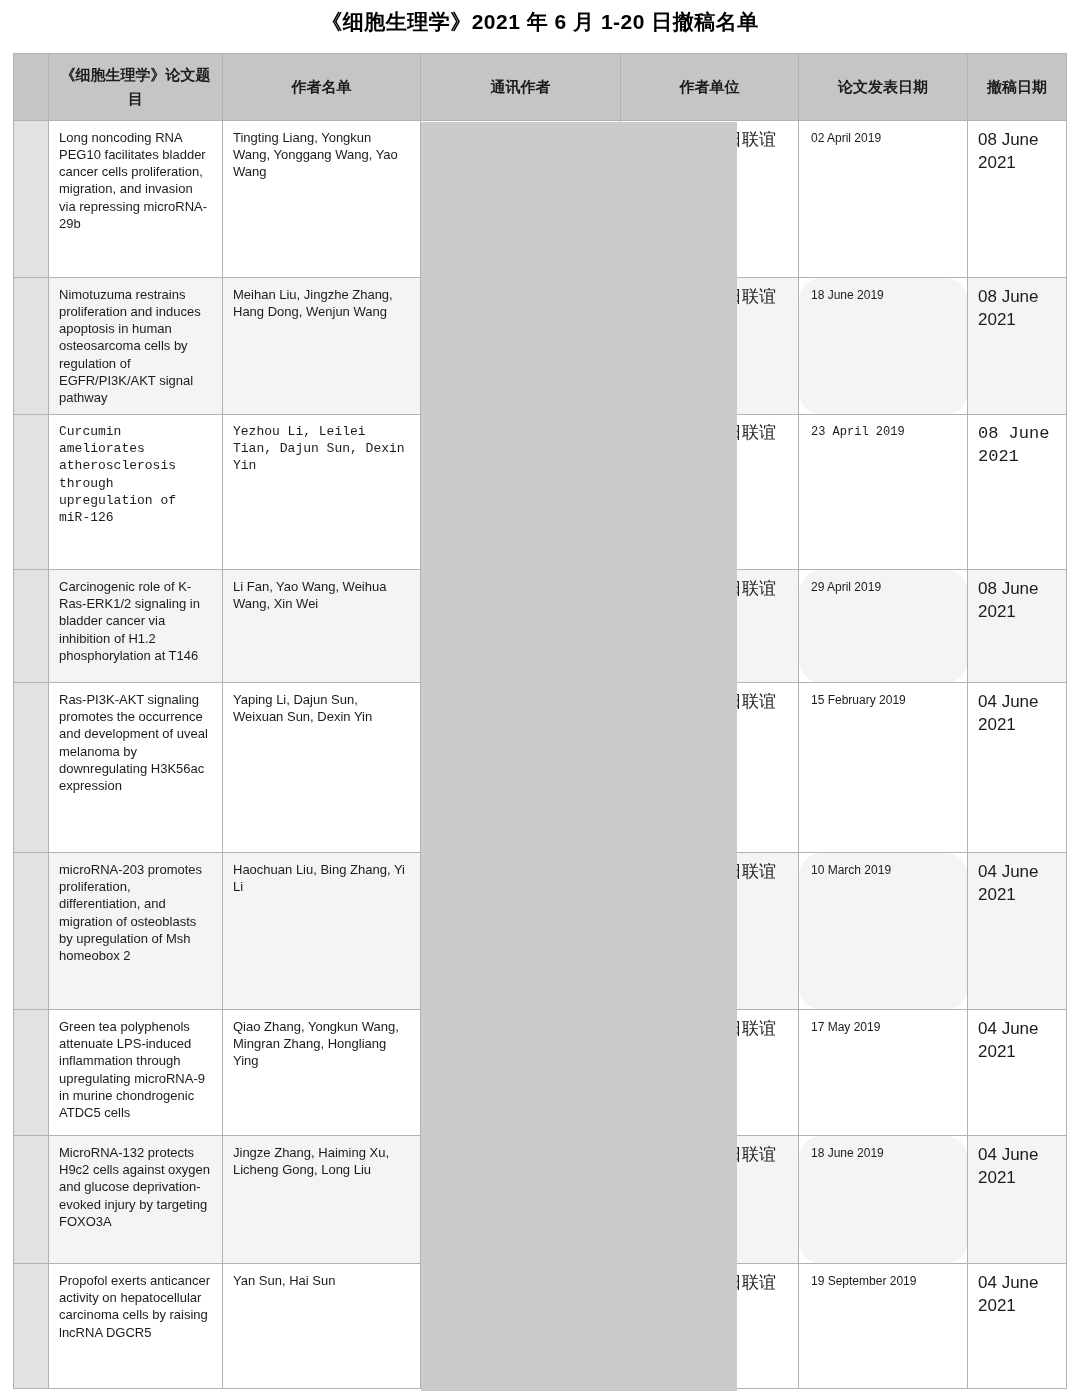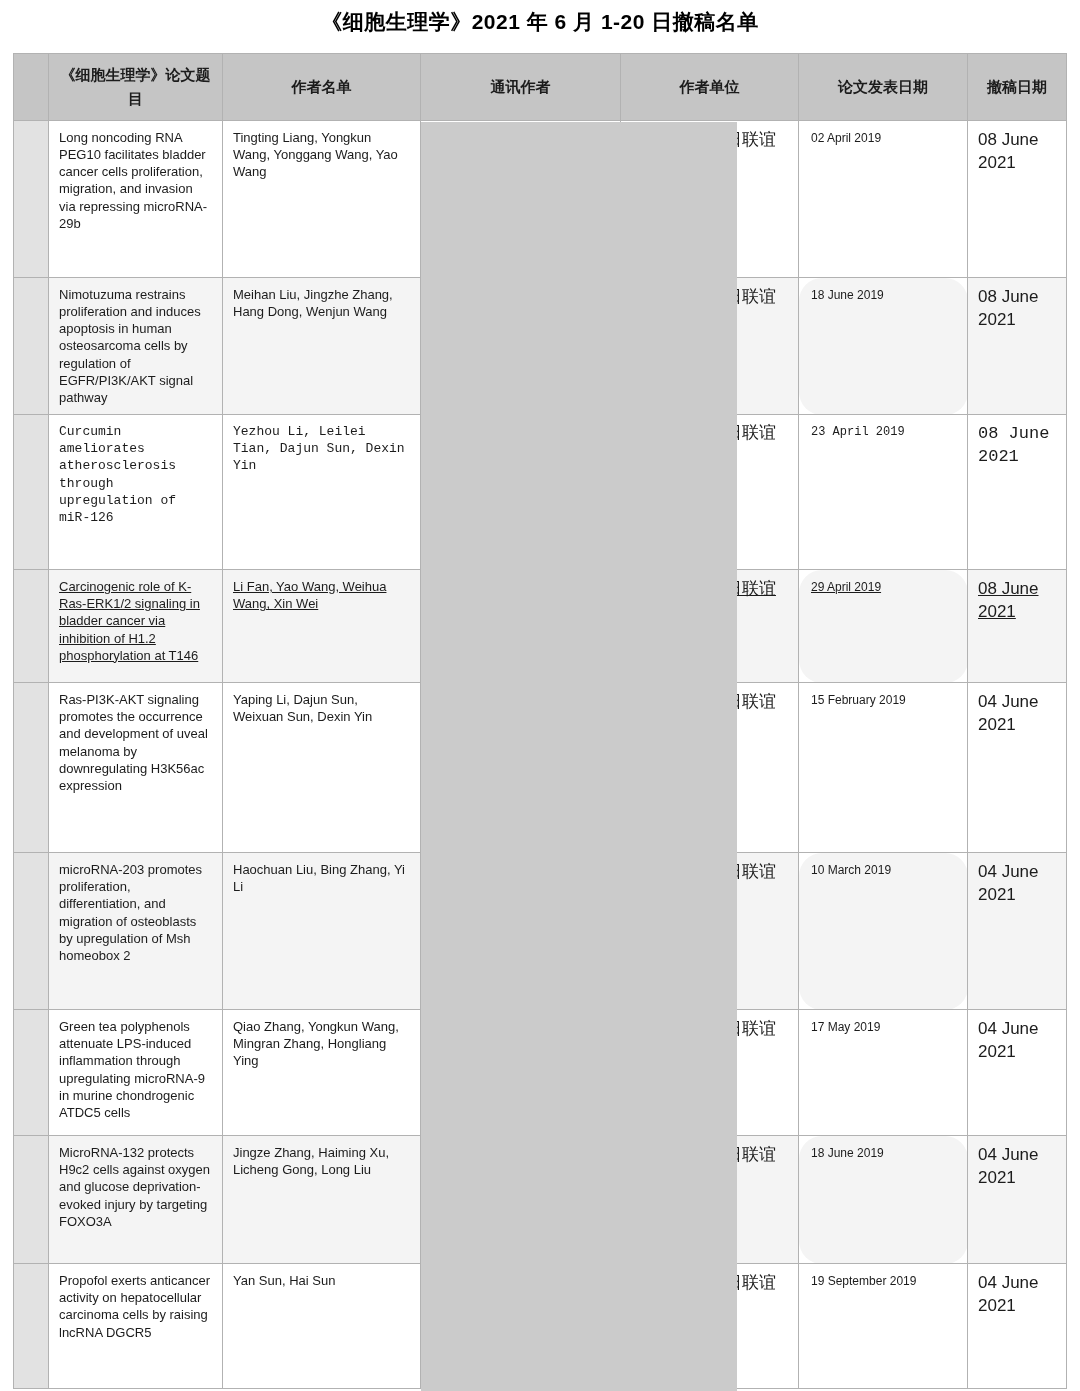--- a/index.html
+++ b/index.html
@@ -124,21 +124,21 @@
     <tr class="row-odd" style="height:155px;font-family:Liberation Mono, monospace;">
       <td class="idx-cell"></td>
       <td class="title-cell">Curcumin ameliorates atherosclerosis through upregulation of miR-126</td>
       <td class="authors-cell">Yezhou Li, Leilei Tian, Dajun Sun, Dexin Yin</td>
       <td class="corr-cell"></td>
       <td class="aff-cell">日联谊</td>
       <td class="pub-cell">23 April 2019</td>
       <td class="ret-cell">08 June 2021</td>
     </tr>
 
-    <tr class="row-even" style="height:113px;text-decoration:underline;">
+    <tr class="row-even" style="height:113px;">
       <td class="idx-cell"></td>
       <td class="title-cell">Carcinogenic role of K-Ras-ERK1/2 signaling in bladder cancer via inhibition of H1.2 phosphorylation at T146</td>
       <td class="authors-cell">Li Fan, Yao Wang, Weihua Wang, Xin Wei</td>
       <td class="corr-cell"></td>
       <td class="aff-cell">日联谊</td>
       <td class="pub-cell">29 April 2019</td>
       <td class="ret-cell">08 June 2021</td>
     </tr>
 
     <tr class="row-odd" style="height:170px;margin-left:40px;">

